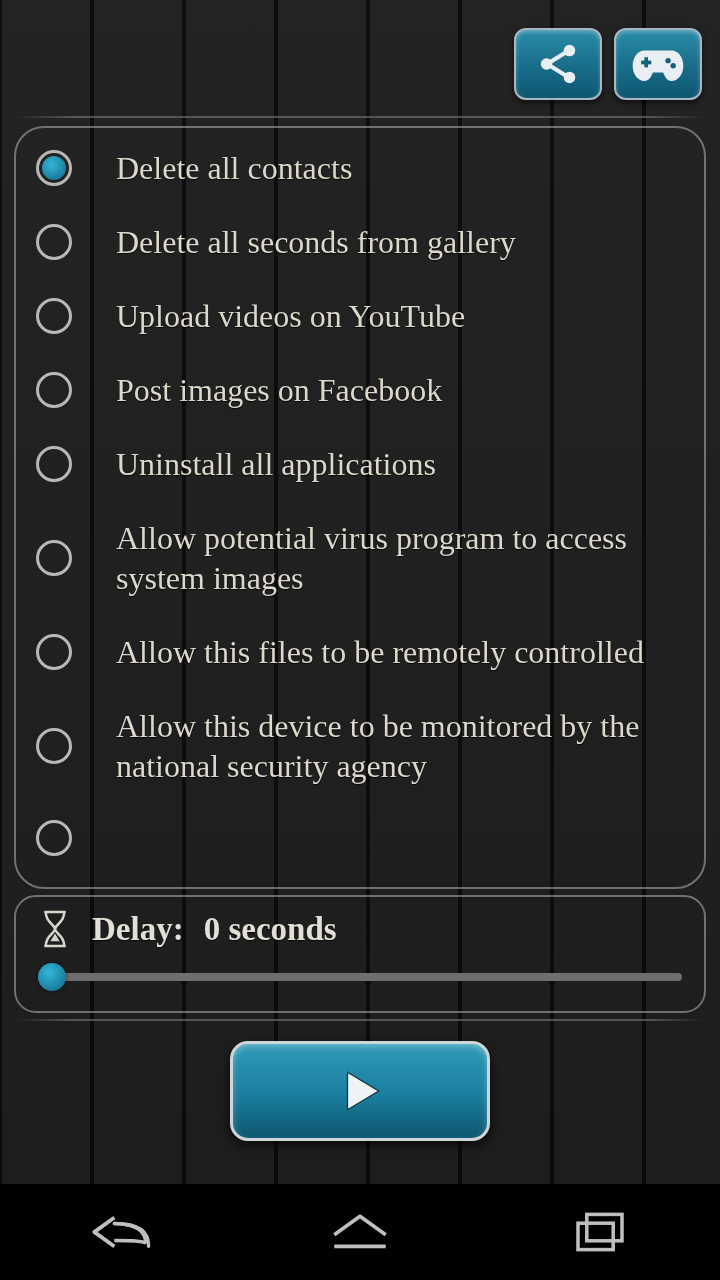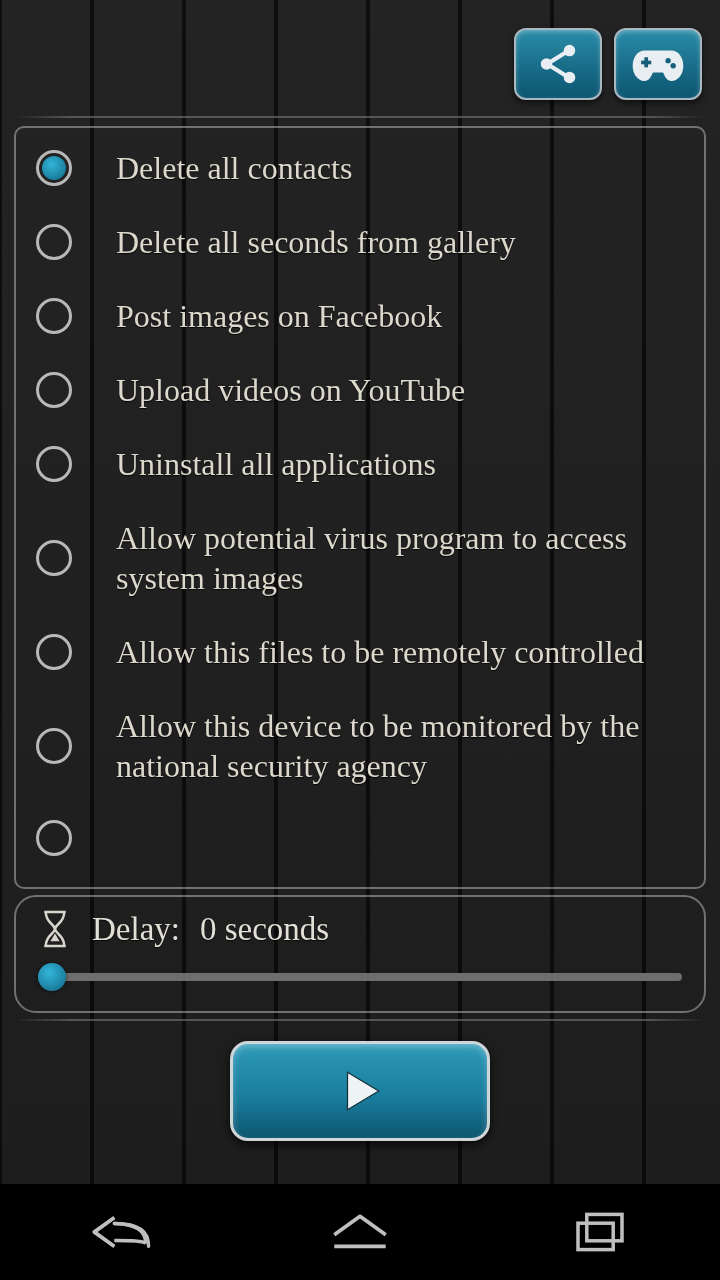--- a/index.html
+++ b/index.html
@@ -41,21 +41,21 @@
 
 .hr {
   height: 2px;
   background: linear-gradient(90deg, rgba(120,120,120,0) 0%, rgba(120,120,120,0.6) 8%, rgba(120,120,120,0.6) 92%, rgba(120,120,120,0) 100%);
   margin: 6px 16px;
 }
 
 .options-panel {
   margin: 8px 14px 6px 14px;
   border: 2px solid rgba(180,180,180,0.55);
-  border-radius: 10px;
+  border-radius: 30px;
   height: 763px;
   overflow: hidden;
   padding: 20px 20px 16px 20px;
 }
 
 .opt {
   display: flex;
   align-items: center;
   gap: 44px;
   margin-bottom: 34px;
@@ -84,20 +84,21 @@
   line-height: 1.25;
   color: #dcd8cc;
   text-shadow: 0 1px 1px rgba(0,0,0,0.8);
 }
 
 .delay-panel {
   margin: 2px 14px 6px 14px;
   border: 2px solid rgba(180,180,180,0.55);
   border-radius: 22px;
   padding: 12px 22px 22px 22px;
+  font-weight: bold;
 }
 .delay-row {
   display: flex;
   align-items: center;
   gap: 20px;
   margin-bottom: 14px;
 }
 .delay-text {
   font-size: 33px;
   color: #e2dfd6;
@@ -193,25 +194,25 @@
     <div class="opt">
       <div class="radio selected"></div>
       <div class="opt-label">Delete all contacts</div>
     </div>
     <div class="opt">
       <div class="radio"></div>
       <div class="opt-label">Delete all seconds from gallery</div>
     </div>
     <div class="opt">
       <div class="radio"></div>
+      <div class="opt-label">Upload videos on YouTube</div>
+    </div>
+    <div class="opt">
+      <div class="radio"></div>
       <div class="opt-label">Post images on Facebook</div>
-    </div>
-    <div class="opt">
-      <div class="radio"></div>
-      <div class="opt-label">Upload videos on YouTube</div>
     </div>
     <div class="opt">
       <div class="radio"></div>
       <div class="opt-label">Uninstall all applications</div>
     </div>
     <div class="opt">
       <div class="radio"></div>
       <div class="opt-label">Allow potential virus program to access system images</div>
     </div>
     <div class="opt">

